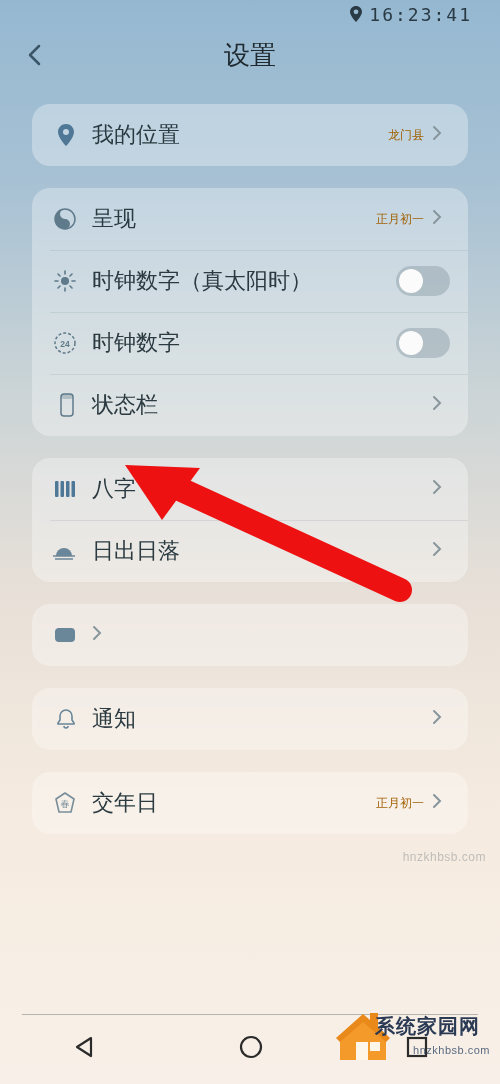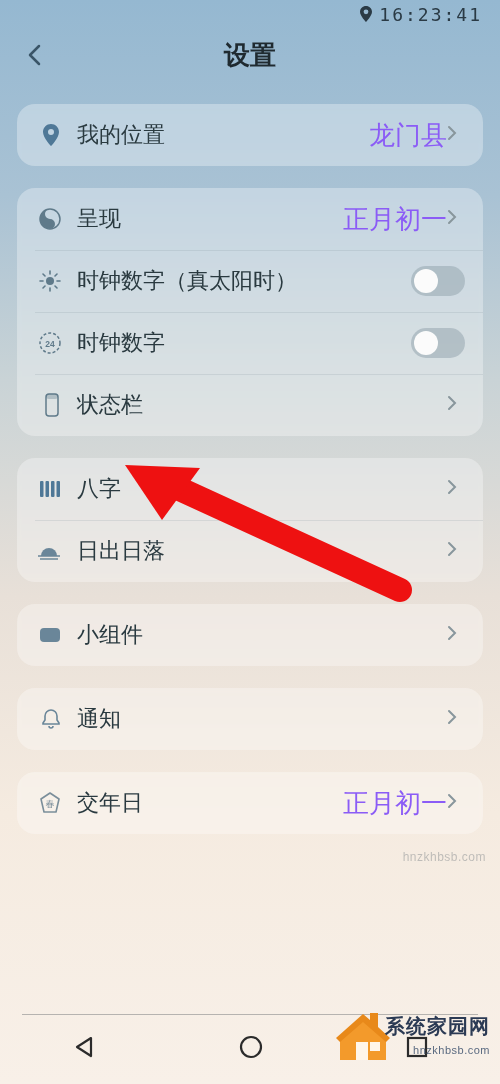--- a/index.html
+++ b/index.html
@@ -17,21 +17,21 @@
       #c9d3d6 35%,
       #e8e0d8 55%,
       #f5ebe0 75%,
       #f8f0e8 100%);
   }
   .status-bar {
     height: 28px;
     display: flex;
     justify-content: flex-end;
     align-items: center;
-    padding: 0 18px;
+    padding: 0 28px;
     font-family: monospace;
     font-size: 18px;
     color: #2a3a45;
     letter-spacing: 2px;
   }
   .status-bar svg { margin-right: 6px; }
   .header {
     position: relative;
     height: 54px;
     display: flex;
@@ -45,24 +45,24 @@
     transform: translateY(-50%);
     width: 24px;
     height: 24px;
     display: flex;
     align-items: center;
     justify-content: center;
   }
   .title {
     font-size: 26px;
     color: #1f2a30;
-    font-weight: 700;
+    font-weight: 400;
   }
   .content {
-    padding: 0 17px;
+    padding: 0 32px;
   }
   .card {
     background: rgba(255,255,255,0.32);
     border-radius: 18px;
     margin-top: 22px;
     overflow: hidden;
     backdrop-filter: blur(2px);
   }
   .row {
     display: flex;
@@ -87,22 +87,23 @@
     justify-content: flex-end;
     margin-right: 16px;
     color: #5f7a8a;
   }
   .row-label {
     flex: 1 1 auto;
     font-size: 22px;
     color: #2a3a40;
   }
   .row-value {
-    font-size: 26px;
-    color: #8b5cf6;
+    font-size: 12px;
+    color: #a16207;
+    margin-right: 8px;
   }
   .chev {
     flex: 0 0 18px;
     color: #88969c;
   }
   .toggle {
     width: 54px;
     height: 30px;
     border-radius: 15px;
     background: rgba(150,165,175,0.55);
@@ -147,21 +148,21 @@
     height: 90px;
     z-index: 60;
   }
   .logo-house {
     position:absolute;
     right: 110px; bottom: 22px;
     width: 54px; height: 50px;
   }
   .logo-text-cn {
     position:absolute;
-    right: 10px; bottom: 44px;
+    right: 20px; bottom: 44px;
     font-family: "Microsoft YaHei", sans-serif;
     font-size: 20px;
     font-weight: 700;
     color: #2b3a54;
     letter-spacing: 1px;
   }
   .logo-text-en {
     position:absolute;
     right: 10px; bottom: 28px;
     font-family: sans-serif;
@@ -317,21 +318,20 @@
     </div>
   </div>
 
   <div class="card">
     <div class="row">
       <span class="row-icon">
         <svg width="22" height="16" viewBox="0 0 22 16">
             <rect x="1" y="1" width="20" height="14" rx="4" fill="#6a8699"></rect>
           </svg>
       </span>
-      <span class="row-label">小组件</span>
       <span class="chev">
         <svg width="10" height="16" viewBox="0 0 10 16">
             <path d="M2 2 L8 8 L2 14" stroke="#88969c" stroke-width="2" fill="none" stroke-linecap="round"></path>
           </svg>
       </span>
     </div>
   </div>
 
   <div class="card">
     <div class="row">

